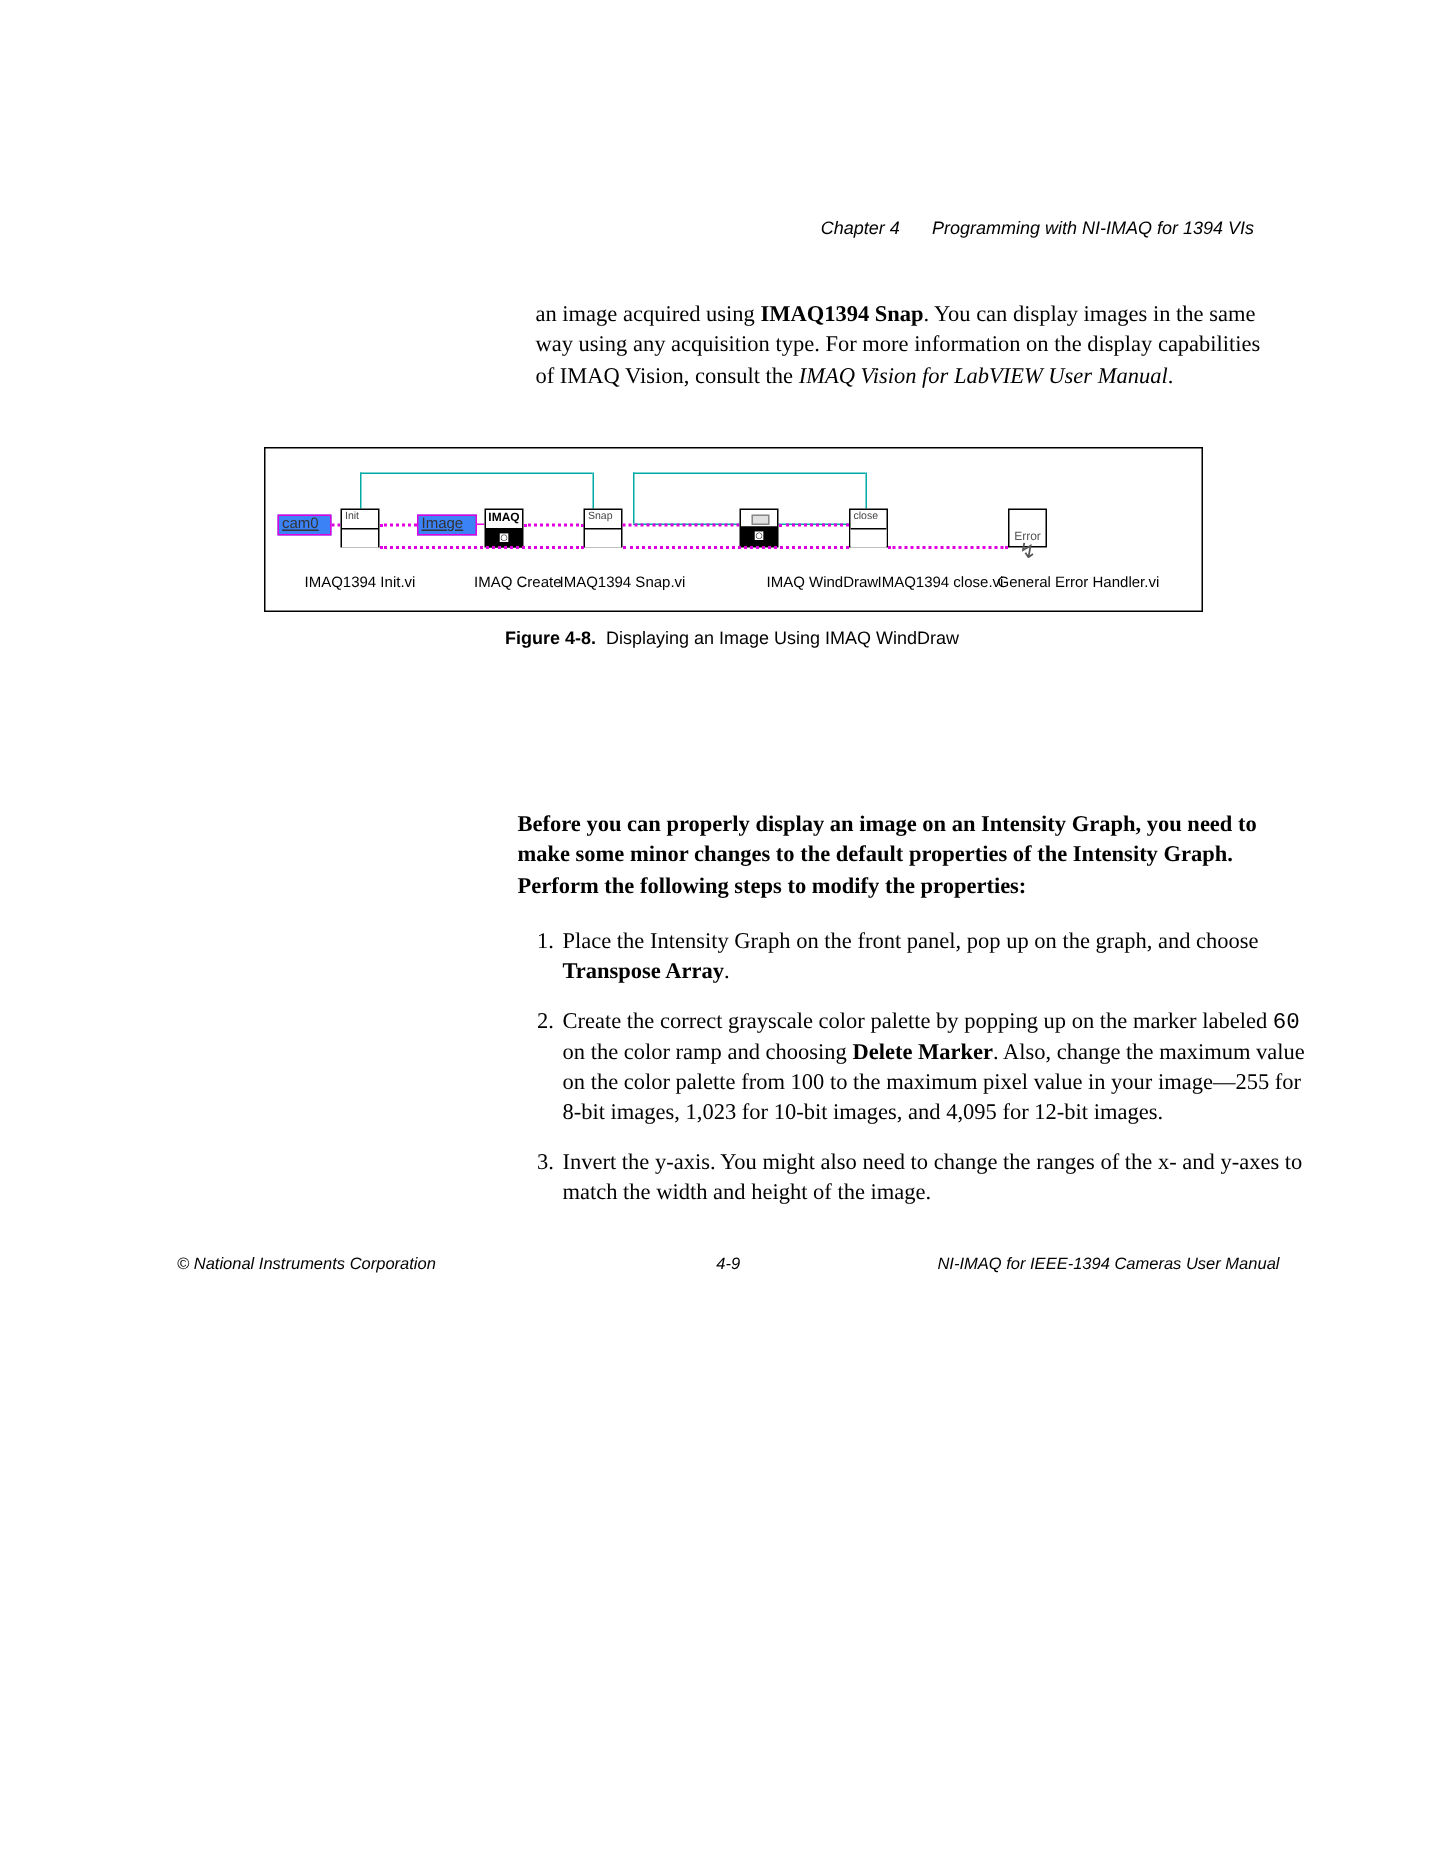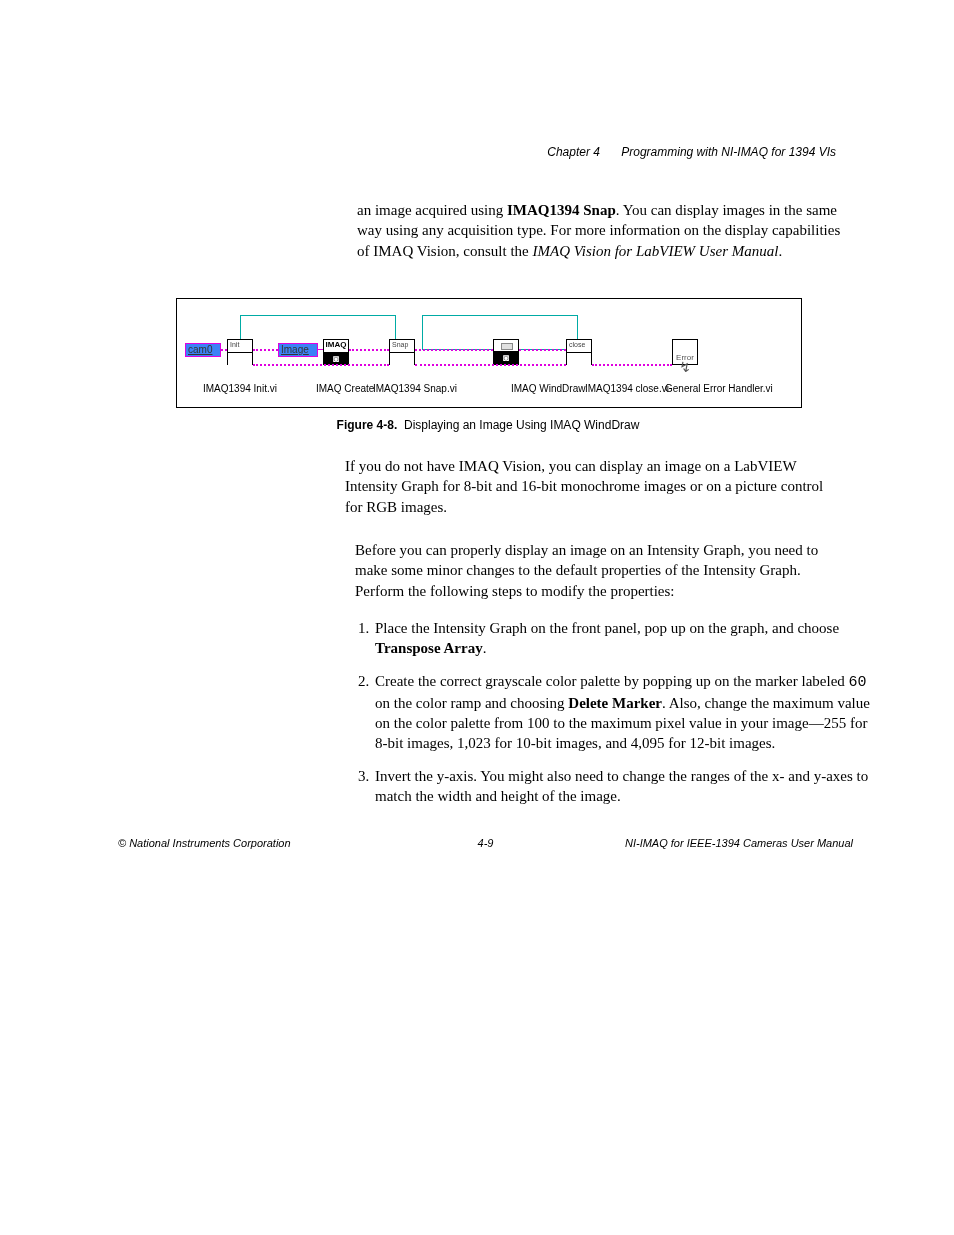--- a/index.html
+++ b/index.html
@@ -147,25 +147,26 @@
   .para-after-fig {
     position:absolute;
     left:345px;
     top:456px;
     width:497px;
     line-height:1.35;
     font-size:15px;
   }
   .para-before-steps{
     position:absolute;
-    left:355px;
+    left:345px;
     top:540px;
     width:497px;
     line-height:1.35;
     font-size:15px;
+    font-weight:bold;
   }
 
   ol.steps {
     position:absolute;
     left:345px;
     top:618px;
     width:497px;
     margin:0;
     padding-left:28px;
     line-height:1.35;
@@ -267,21 +268,20 @@
       <span style="left:290px;margin-left:36px;">IMAQ WindDraw</span>
       <span style="left:376px;padding-left:24px;">IMAQ1394 close.vi</span>
       <span style="left:480px;">General Error Handler.vi</span>
     </div>
   </div>
 
   <div class="figure-caption">
     <b>Figure 4-8.</b>&nbsp;&nbsp;<span>Displaying an Image Using IMAQ WindDraw</span>
   </div>
 
-  <div class="para-after-fig">If you do not have IMAQ Vision, you can display an image on a LabVIEW Intensity Graph for 8-bit and 16-bit monochrome images or on a picture control for RGB images.</div>
 
   <div class="para-before-steps">Before you can properly display an image on an Intensity Graph, you need to make some minor changes to the default properties of the Intensity Graph. Perform the following steps to modify the properties:</div>
 
   <ol class="steps">
     <li>
       <span>Place the Intensity Graph on the front panel, pop up on the graph, and choose </span><b>Transpose Array</b><span>.</span>
     </li>
     <li>
       <span>Create the correct grayscale color palette by popping up on the marker labeled </span><span class="code">60</span><span> on the color ramp and choosing </span><b>Delete Marker</b><span>. Also, change the maximum value on the color palette from 100 to the maximum pixel value in your image—255 for 8-bit images, 1,023 for 10-bit images, and 4,095 for 12-bit images.</span>
     </li>

